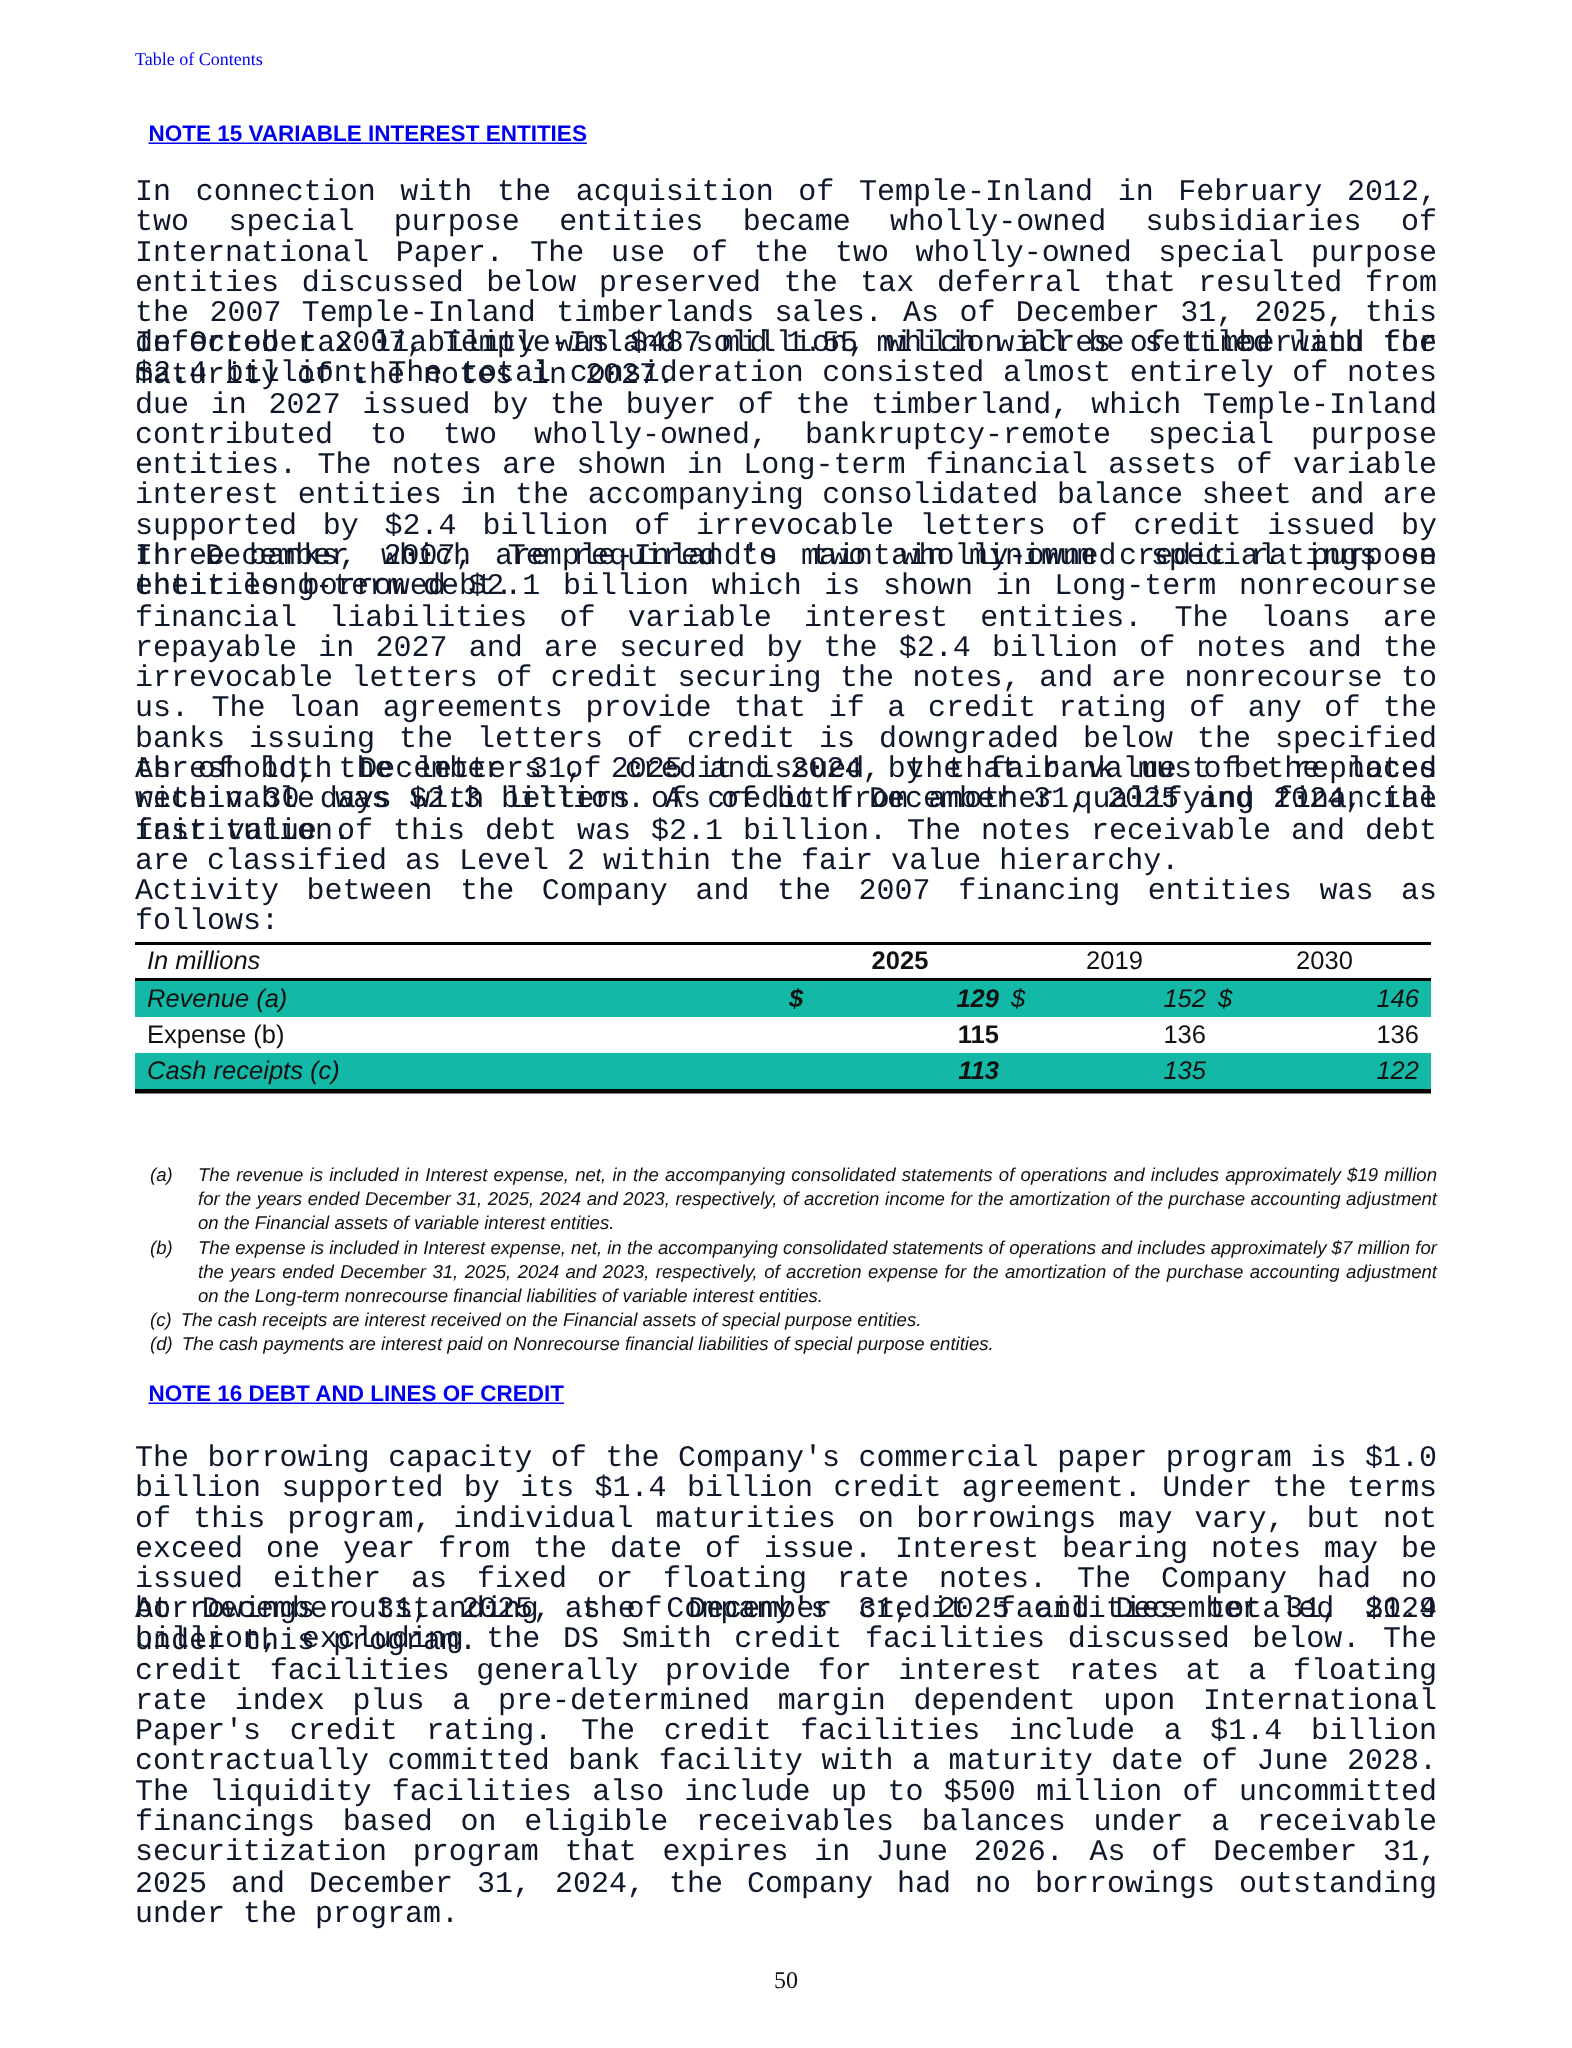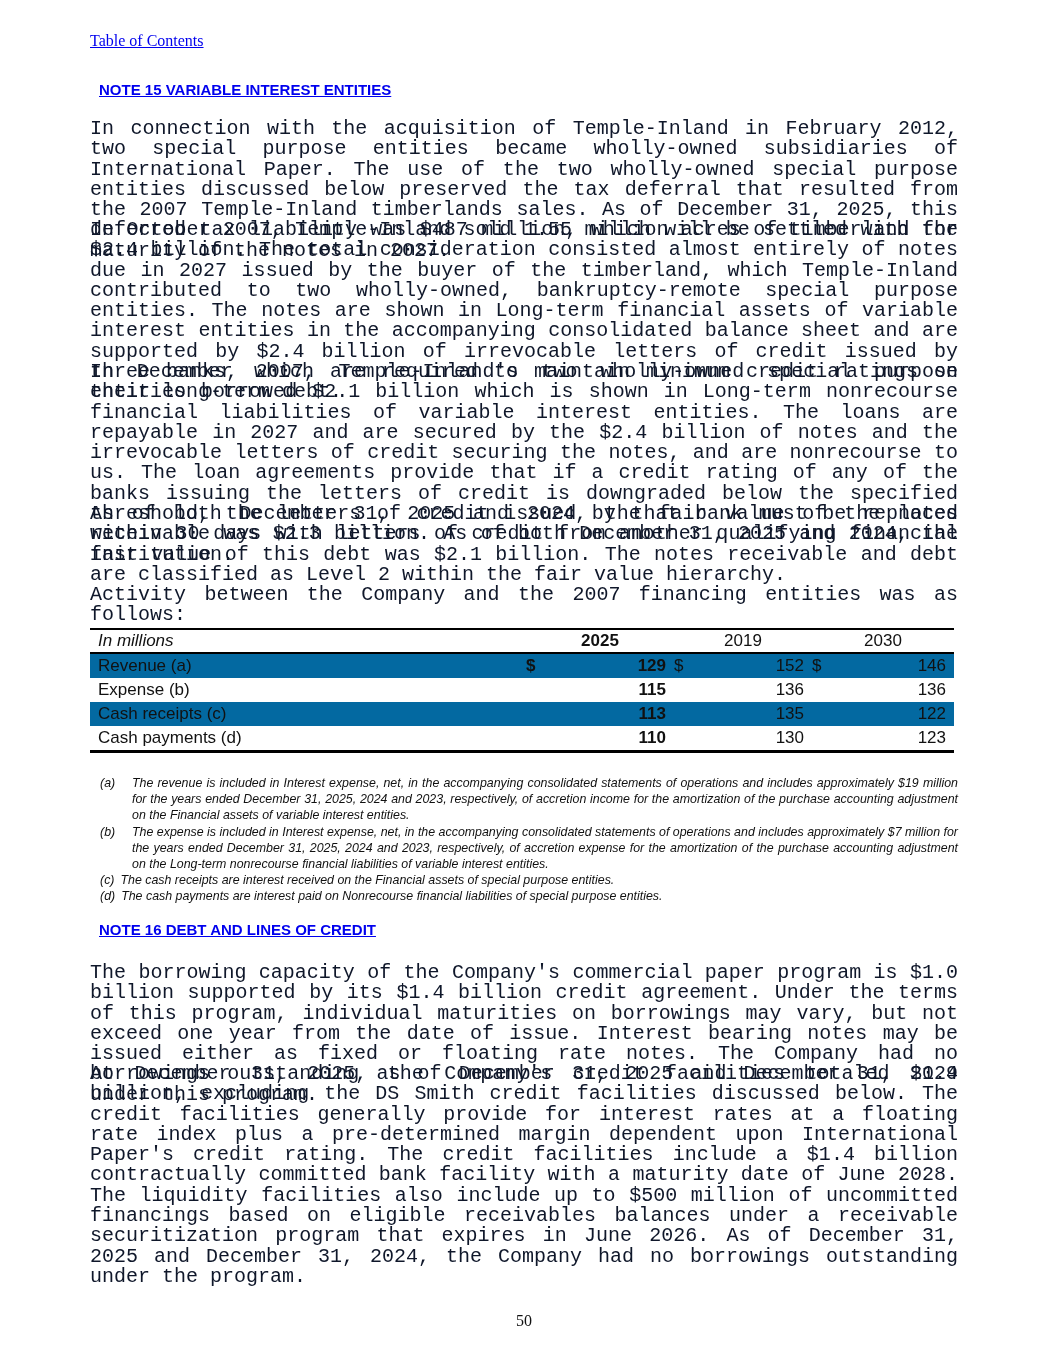--- a/index.html
+++ b/index.html
@@ -1,40 +1,40 @@
 <!DOCTYPE html>
 <html><head>
   <meta charset="utf-8">
   <style>
     html, body { margin: 0; padding: 0; background: #ffffff; }
     body { width: 1048px; height: 1365px; position: relative; overflow: hidden; }
     .toc-link {
       position: absolute; left: 90px; top: 32px;
-      font-family: "Liberation Serif", serif; font-size: 16px;
-      color: #0000ee; text-decoration: underline; cursor: pointer;
+      font-family: "Liberation Serif", serif; font-size: 12px;
+      color: #0000ee; cursor: pointer;
     }
     .note-title {
       position: absolute; left: 99px;
       font-family: "Liberation Sans", sans-serif; font-size: 15px; font-weight: bold;
       color: #0000ee; text-decoration: underline; cursor: pointer;
       margin: 0;
     }
     .para {
       position: absolute; left: 90px; width: 868px; margin: 0;
       font-family: Liberation Mono, monospace; font-size: 20px; line-height: 20.3px;
       color: #0f172a; text-align: justify; text-align-last: left;
     }
     .table-wrap { position: absolute; left: 90px; top: 628px; width: 864px; }
     table { width: 864px; border-collapse: collapse; font-family: "Liberation Sans", sans-serif; font-size: 17px; color: #111; }
     thead tr { border-top: 2px solid #000; border-bottom: 2px solid #000; }
     thead th { font-weight: normal; height: 22px; padding: 0; text-align: center; }
     thead th.label { text-align: left; font-style: italic; padding-left: 8px; }
     thead th.bold { font-weight: bold; }
     tbody td { height: 24px; padding: 0; }
-    tbody tr.shade { background: #0369a1; }
+    tbody tr.shade { background: #14b8a6; font-style: italic; }
     tbody tr:last-child { border-bottom: 3px solid #000; }
     td.label { padding-left: 8px; text-align: left; }
     td.cur { text-align: left; padding-left: 0; }
     td.num { text-align: right; padding-right: 8px; }
     td.bold { font-weight: bold; }
     .footnotes { position: absolute; left: 100px; top: 775px; width: 858px; font-family: "Liberation Sans", sans-serif; font-size: 12.4px; font-style: italic; line-height: 16.2px; color: #111; }
     .fn { display: flex; margin: 0; }
     .fn .mark { flex: 0 0 auto; padding-right: 6px; }
     .fn .text { flex: 1; text-align: justify; text-align-last: left; }
     .fn.hang .mark { width: 26px; padding-right: 6px; }
@@ -93,29 +93,20 @@
       </tr>
       <tr class="shade">
         <td class="label">Cash receipts (c)</td>
         <td></td>
         <td class="num bold">113</td>
         <td></td>
         <td class="num">135</td>
         <td></td>
         <td class="num">122</td>
       </tr>
-      <tr>
-        <td class="label">Cash payments (d)</td>
-        <td></td>
-        <td class="num bold">110</td>
-        <td></td>
-        <td class="num">130</td>
-        <td></td>
-        <td class="num">123</td>
-      </tr>
     </tbody>
   </table>
 </div>
 
 <div class="footnotes">
   <div class="fn hang">
     <span class="mark">(a)</span>
     <span class="text">The revenue is included in Interest expense, net, in the accompanying consolidated statements of operations and includes approximately $19 million for the years ended December 31, 2025, 2024 and 2023, respectively, of accretion income for the amortization of the purchase accounting adjustment on the Financial assets of variable interest entities.</span>
   </div>
   <div class="fn hang">

